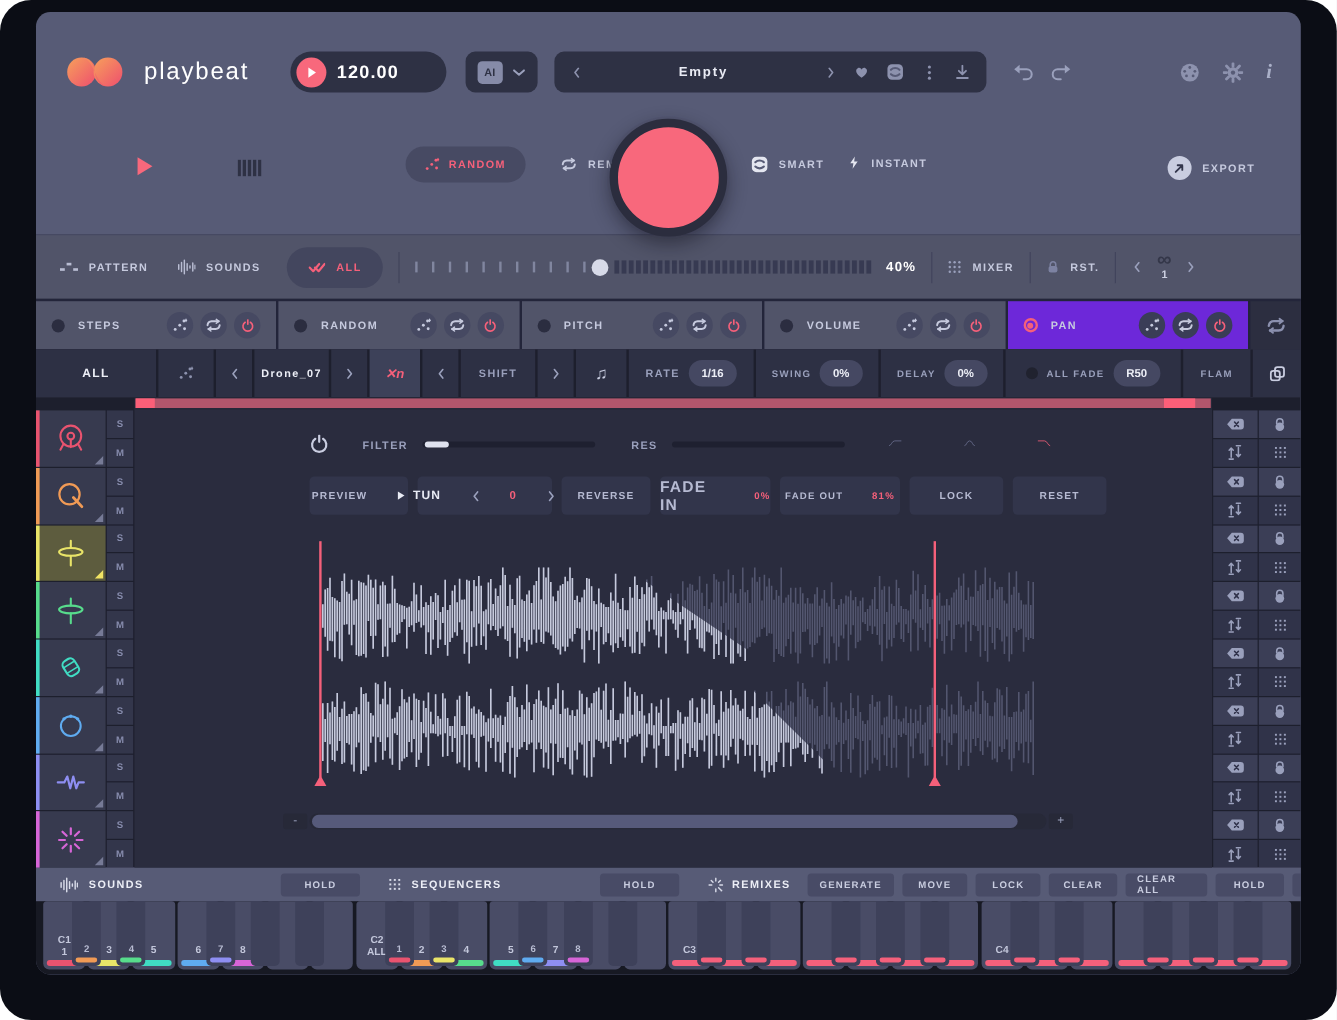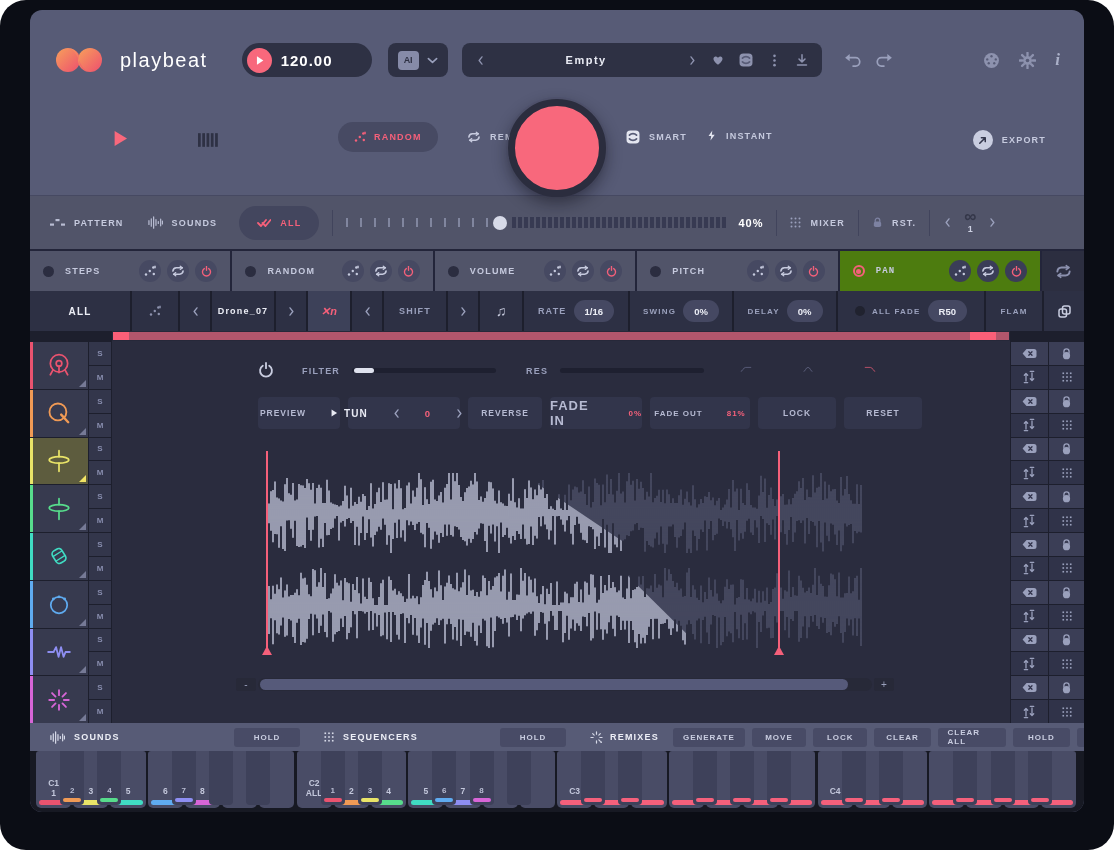--- a/index.html
+++ b/index.html
@@ -44,21 +44,21 @@
   .segs{display:flex;align-items:center;gap:2px;}
   .seg{width:4px;height:11px;background:#373a52;}
   .pct{color:#fff;font-weight:bold;font-size:11px;letter-spacing:1px;margin-left:12px;}
   .pager{display:flex;align-items:center;gap:12px;}
   .inf-col{display:flex;flex-direction:column;align-items:center;line-height:12px;}
   .inf{font-size:17px;font-weight:bold;color:#343749;}
   .inf-num{font-size:9px;font-weight:bold;color:#cdd1e2;}
   
   .tabs{height:40px;display:flex;gap:2px;background:#23253a;border-top:2px solid #23253a;flex:0 0 auto;}
   .tab{flex:1;background:#515469;display:flex;align-items:center;padding:0 13px;gap:11px;}
-  .tab.sel{background:#4d7c0f;font-family:Liberation Mono, monospace;}
+  .tab.sel{background:#6d28d9;}
   .tab-ind{width:11px;height:11px;border-radius:50%;background:#2b2d40;flex:0 0 auto;}
   .tab.sel .tab-ind{background:transparent;border:2px solid #f5607a;width:8px;height:8px;position:relative;}
   .tab.sel .tab-ind::after{content:"";position:absolute;left:1.5px;top:1.5px;width:5px;height:5px;border-radius:50%;background:#f5607a;}
   .tab-minis{margin-left:auto;display:flex;gap:6px;}
   .mini{width:22px;height:22px;border-radius:50%;background:#464962;display:flex;align-items:center;justify-content:center;color:#c6cade;}
   .tab.sel .mini{background:#3a3d57;}
   .sync-cell{flex:0 0 42px;background:#2c2e40;display:flex;align-items:center;justify-content:center;color:#8b90ae;}
   
   .trackbar{height:40px;background:#1d1f2d;display:flex;gap:2px;flex:0 0 auto;}
   .tb-cell{background:#2d3044;display:flex;align-items:center;justify-content:center;gap:7px;flex:0 0 auto;}
@@ -483,21 +483,21 @@
             <span class="mini" style="color: rgb(245, 96, 122);">
               <svg viewBox="0 0 12 12" width="11" height="11" fill="none" stroke="currentColor" stroke-width="1.5" stroke-linecap="round" stroke-linejoin="round">
                 <path d="M3.6 2.8 A4.4 4.4 0 1 0 8.4 2.8" stroke-width="1.5"></path>
                 <path d="M6 0.6 V4.6" stroke-width="1.5"></path>
               </svg>
             </span>
           </span>
         </div>
         <div class="tab">
           <span class="tab-ind"></span>
-          <span class="lbl">VOLUME</span>
+          <span class="lbl">PITCH</span>
           <span class="tab-minis">
             <span class="mini" style="color: rgb(198, 202, 222);">
               <svg viewBox="0 0 12 12" width="12" height="12" fill="none" stroke="currentColor" stroke-width="1.5" stroke-linecap="round" stroke-linejoin="round">
                 <circle cx="2" cy="9.5" r="1.2" fill="currentColor" stroke="none"></circle>
                 <circle cx="5.8" cy="6" r="1.2" fill="currentColor" stroke="none"></circle>
                 <circle cx="9.3" cy="2.5" r="1.2" fill="currentColor" stroke="none"></circle>
                 <circle cx="9.8" cy="9" r="1.2" fill="currentColor" stroke="none"></circle>
                 <path d="M11 1 v2 M10 2 h2" stroke-width="1"></path>
               </svg>
             </span>
@@ -512,21 +512,21 @@
             <span class="mini" style="color: rgb(245, 96, 122);">
               <svg viewBox="0 0 12 12" width="11" height="11" fill="none" stroke="currentColor" stroke-width="1.5" stroke-linecap="round" stroke-linejoin="round">
                 <path d="M3.6 2.8 A4.4 4.4 0 1 0 8.4 2.8" stroke-width="1.5"></path>
                 <path d="M6 0.6 V4.6" stroke-width="1.5"></path>
               </svg>
             </span>
           </span>
         </div>
         <div class="tab">
           <span class="tab-ind"></span>
-          <span class="lbl">PITCH</span>
+          <span class="lbl">VOLUME</span>
           <span class="tab-minis">
             <span class="mini" style="color: rgb(198, 202, 222);">
               <svg viewBox="0 0 12 12" width="12" height="12" fill="none" stroke="currentColor" stroke-width="1.5" stroke-linecap="round" stroke-linejoin="round">
                 <circle cx="2" cy="9.5" r="1.2" fill="currentColor" stroke="none"></circle>
                 <circle cx="5.8" cy="6" r="1.2" fill="currentColor" stroke="none"></circle>
                 <circle cx="9.3" cy="2.5" r="1.2" fill="currentColor" stroke="none"></circle>
                 <circle cx="9.8" cy="9" r="1.2" fill="currentColor" stroke="none"></circle>
                 <path d="M11 1 v2 M10 2 h2" stroke-width="1"></path>
               </svg>
             </span>

